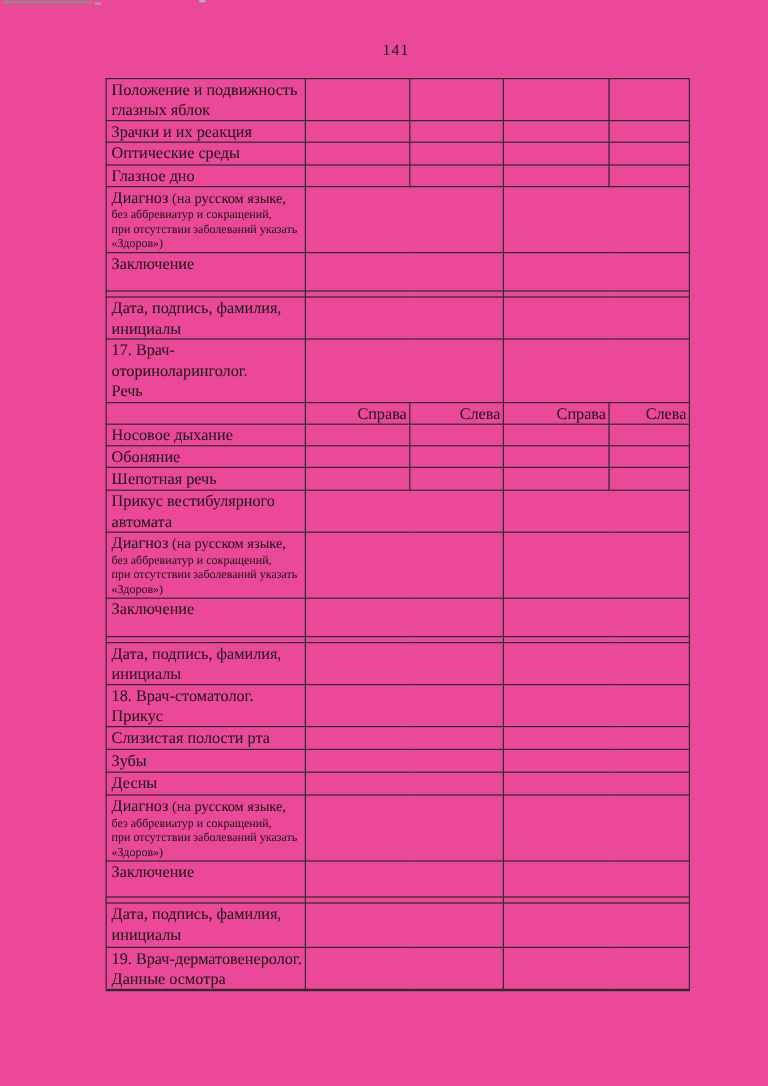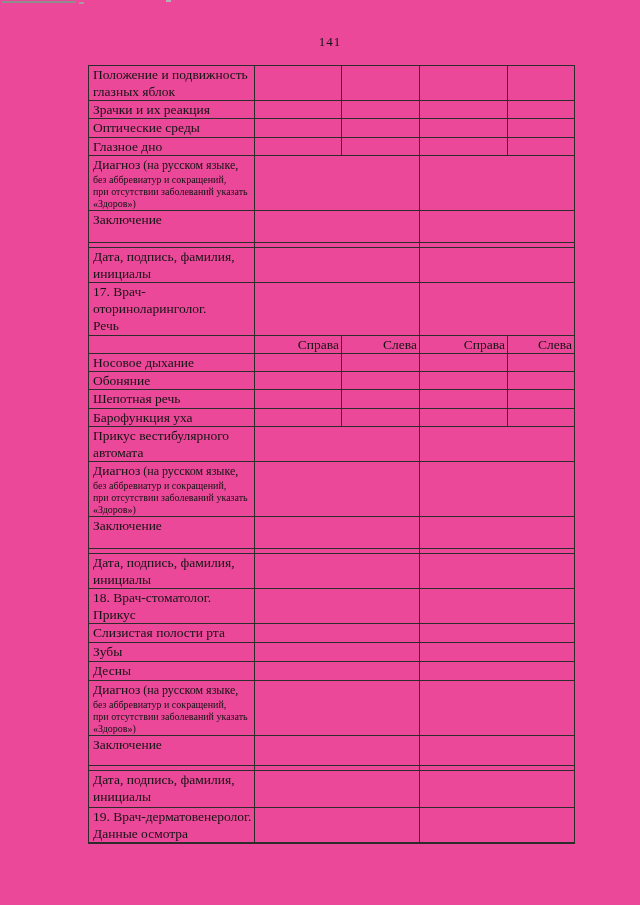--- a/index.html
+++ b/index.html
@@ -197,29 +197,20 @@
           </tr>
           <tr style="height: 19px;">
             <td>
               <div class="lbl-line">Шепотная речь</div>
             </td>
             <td></td>
             <td></td>
             <td></td>
             <td></td>
           </tr>
-          <tr style="height: 17px;">
-            <td>
-              <div class="lbl-line">Барофункция уха</div>
-            </td>
-            <td></td>
-            <td></td>
-            <td></td>
-            <td></td>
-          </tr>
           <tr style="height: 35px;">
             <td>
               <div class="lbl-line">Прикус вестибулярного</div>
               <div class="lbl-line">автомата</div>
             </td>
             <td colspan="2"></td>
             <td colspan="2"></td>
           </tr>
           <tr style="height: 53px;">
             <td>

